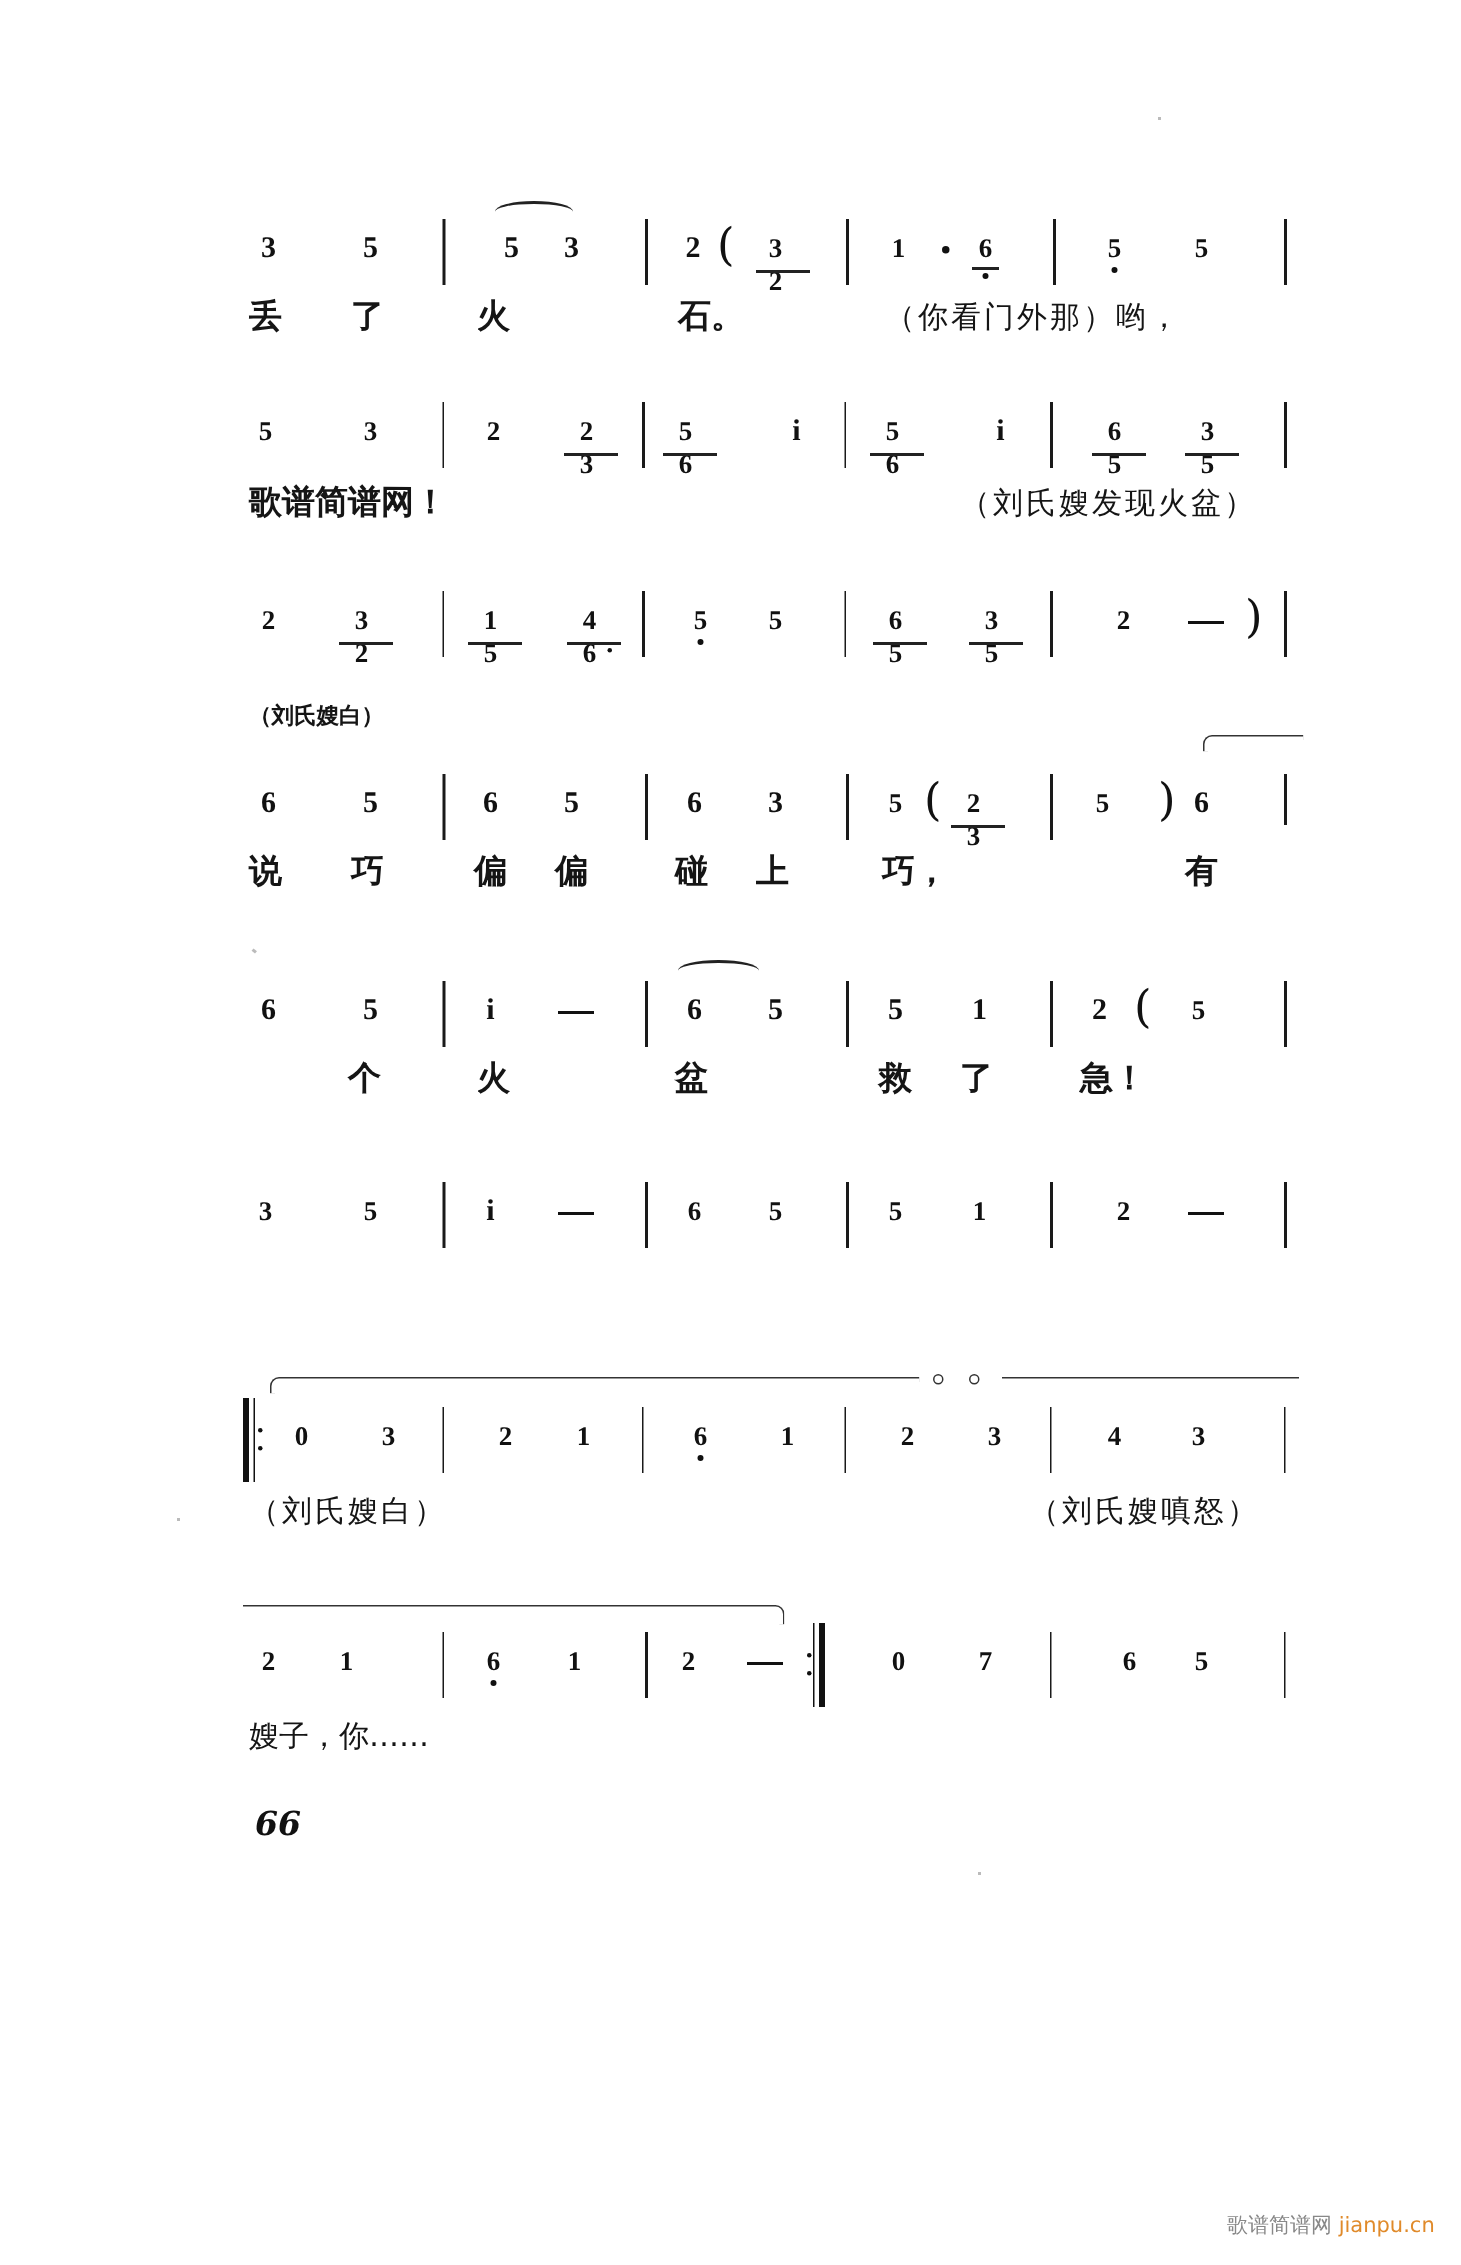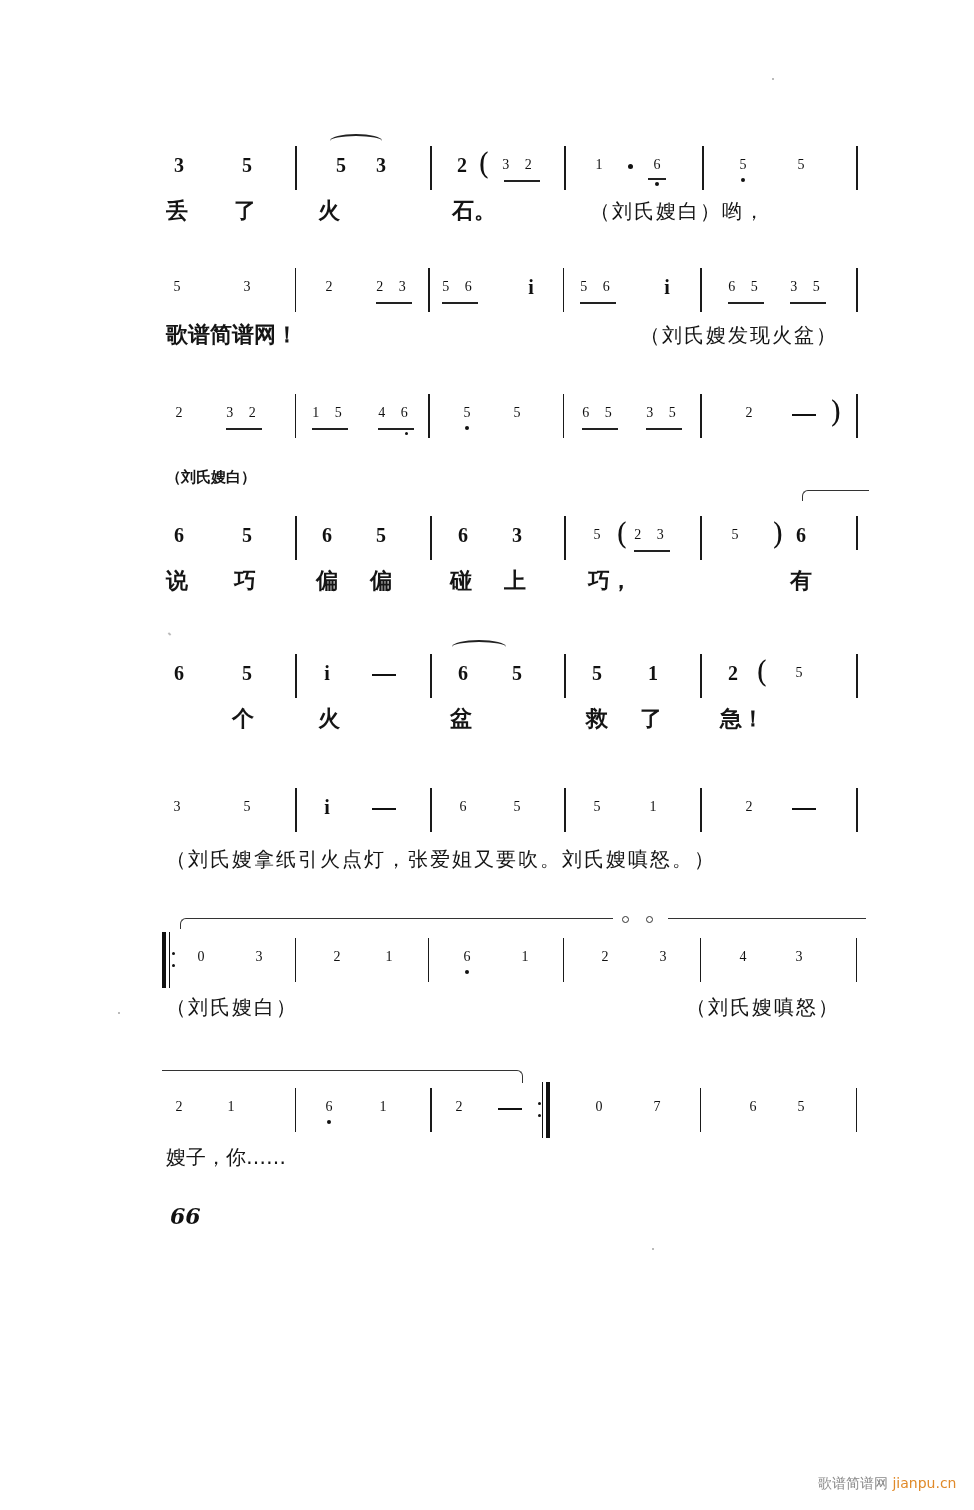--- a/index.html
+++ b/index.html
@@ -5,21 +5,21 @@
   html, body { margin: 0; padding: 0; background: #ffffff; }
   body { width: 974px; height: 1510px; position: relative; overflow: hidden;
          font-family: "DejaVu Serif", "Liberation Serif", serif; color: #111; }
   .page { position: absolute; left: 0; top: 0; width: 974px; height: 1510px; }
 
   .staff { position: absolute; left: 160px; width: 705px; height: 70px; }
   .barline { position: absolute; top: 6px; width: 2px; height: 44px; background: #1a1a1a; }
   .barline.thin { width: 1px; }
   .note { position: absolute; top: 14px; font-family: "Liberation Serif", "DejaVu Serif", serif;
           font-size: 20px; font-weight: bold; width: 18px; text-align: center; line-height: 22px; }
-  .note.light { font-weight: normal; font-size: 14px; }
+  .note.light { font-weight: bold; font-size: 18px; }
   .note .lo { position: absolute; left: 7px; top: 24px; width: 4px; height: 4px; border-radius: 50%; background: #111; }
   .note .lo2 { top: 28px; }
   .uline { position: absolute; height: 2px; background: #222; }
   .paren { position: absolute; font-family: "DejaVu Serif", serif; font-size: 30px; font-weight: normal; top: 6px; }
   .dash { position: absolute; top: 26px; width: 24px; height: 2px; background: #111; }
   .dot-aug { position: absolute; top: 24px; width: 5px; height: 5px; border-radius: 50%; background: #111; }
   .slur { position: absolute; border-top: 2px solid #222; border-radius: 50% 50% 0 0; height: 12px; }
 
   .lyric { position: absolute; font-family: "DejaVu Sans", "Liberation Sans", sans-serif;
            font-size: 22px; font-weight: bold; color: #151515; white-space: nowrap; }
@@ -72,21 +72,21 @@
     <div class="uline" style="left:488px;top:38px;width:18px"></div>
     <div class="barline" style="left:542px"></div>
     <span class="note light" style="left:574px">5<span class="lo"></span></span>
     <span class="note light" style="left:632px">5</span>
     <div class="barline" style="left:696px"></div>
   </div>
   <div class="lyric" style="left:166px;top:196px">丢</div>
   <div class="lyric" style="left:234px;top:196px">了</div>
   <div class="lyric" style="left:318px;top:196px">火</div>
   <div class="lyric" style="left:452px;top:196px">石。</div>
-  <div class="lyric spoken" style="left:590px;top:198px;font-size:20px">（刘氏嫂白）哟，</div>
+  <div class="lyric spoken" style="left:590px;top:198px;font-size:20px">（你看门外那）哟，</div>
 
   <div class="staff" style="top:262px">
     <span class="note light" style="left:8px">5</span>
     <span class="note light" style="left:78px">3</span>
     <div class="barline thin" style="left:135px"></div>
     <span class="note light" style="left:160px">2</span>
     <span class="note light" style="left:214px;width:40px;letter-spacing:6px">2 3</span>
     <div class="uline" style="left:216px;top:40px;width:36px"></div>
     <div class="barline" style="left:268px"></div>
     <span class="note light" style="left:280px;width:40px;letter-spacing:6px">5 6</span>
@@ -199,21 +199,20 @@
     <span class="note light" style="left:294px">6</span>
     <span class="note light" style="left:348px">5</span>
     <div class="barline" style="left:404px"></div>
     <span class="note light" style="left:428px">5</span>
     <span class="note light" style="left:484px">1</span>
     <div class="barline" style="left:540px"></div>
     <span class="note light" style="left:580px">2</span>
     <span class="dash" style="left:632px"></span>
     <div class="barline" style="left:696px"></div>
   </div>
-  <div class="lyric spoken" style="left:166px;top:846px;font-size:20px">（刘氏嫂拿纸引火点灯，张爱姐又要吹。刘氏嫂嗔怒。）</div>
 
   <div class="volta left-hook" style="left:180px;top:918px;width:432px"></div>
   <div class="fermata-o" style="left:622px;top:916px"></div>
   <div class="fermata-o" style="left:646px;top:916px"></div>
   <div class="volta" style="left:668px;top:918px;width:198px"></div>
   <div class="staff" style="top:932px">
     <div class="repeat-start" style="left:2px">
         <div class="thick"></div>
         <div class="thin"></div>
         <div class="d1"></div>

